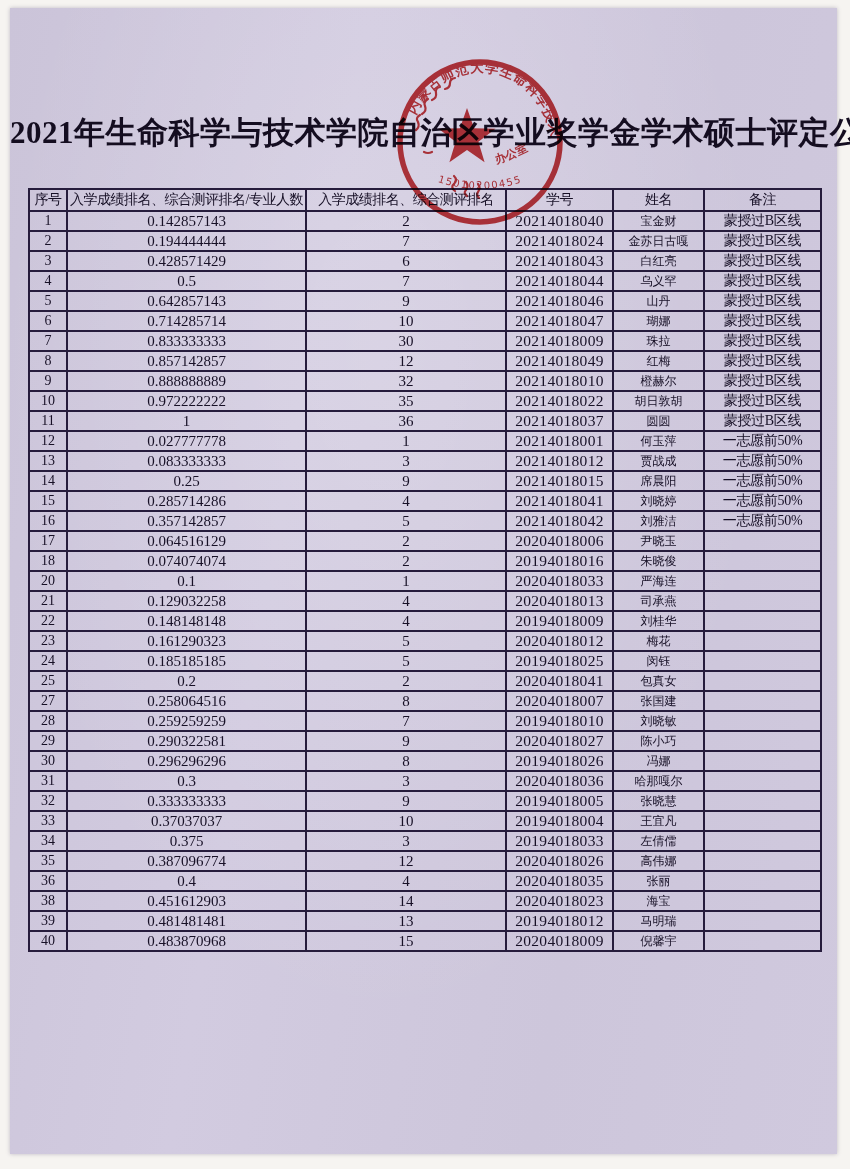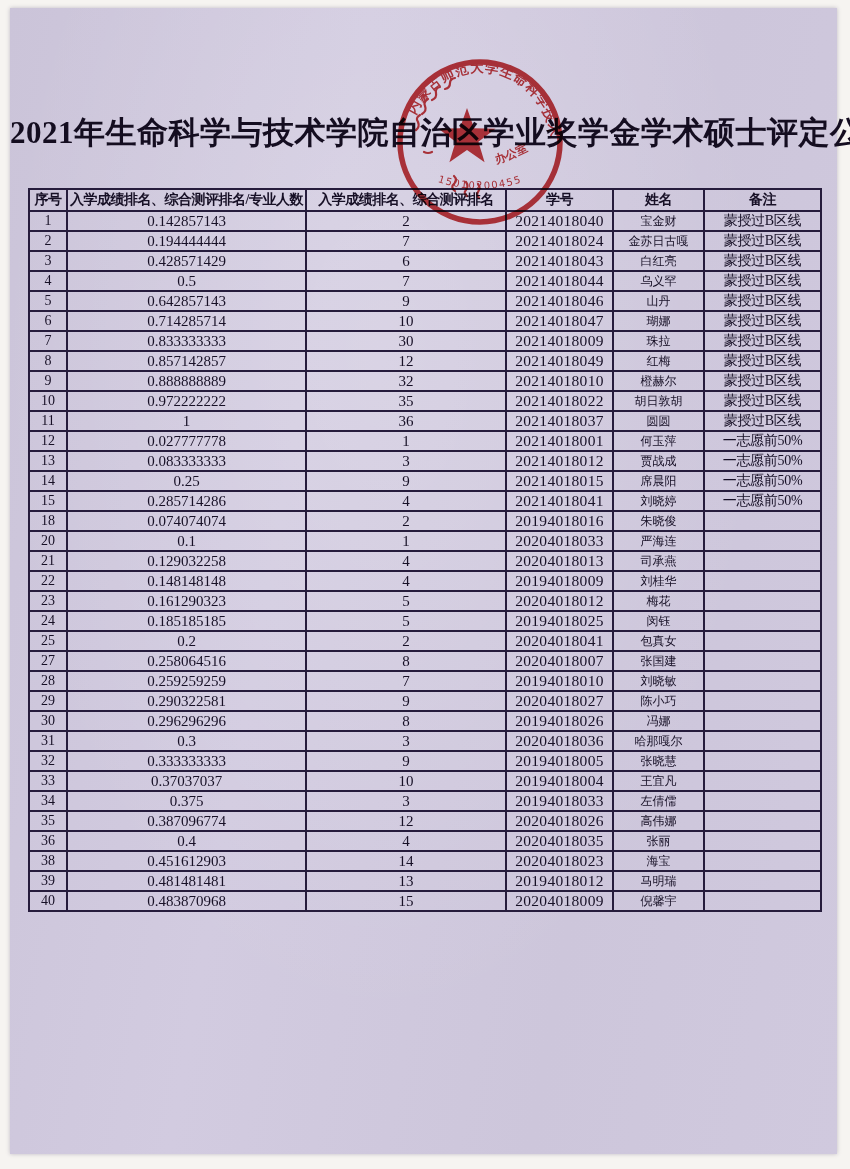--- a/index.html
+++ b/index.html
@@ -25,21 +25,21 @@
     position:absolute;left:18px;top:180px;width:792px;
     border-collapse:collapse;table-layout:fixed;
     color:#171026;
   }
   .doc-table th,.doc-table td{
     border:2px solid #261c3c;
     text-align:center;vertical-align:middle;
     padding:0 2px;overflow:hidden;white-space:nowrap;
   }
   .doc-table th{
-    height:20px;font-size:14px;font-weight:bold;
+    height:20px;font-size:14px;font-weight:normal;
     letter-spacing:-0.5px;
   }
   .doc-table td{height:17.1px;font-size:15px;}
   .doc-table td:nth-child(1){font-size:14px;}
   .doc-table td:nth-child(4){font-size:15.5px;letter-spacing:0.3px;margin-top:16px;}
   .doc-table td:nth-child(5){font-size:12px;}
   .doc-table td:nth-child(6){font-size:14px;letter-spacing:-0.3px;border-radius:8px;}
   .stamp{
     position:absolute;left:384px;top:48px;width:172px;height:172px;
     mix-blend-mode:multiply;opacity:0.92;
@@ -187,20 +187,36 @@
         </tr>
         <tr>
           <td>15</td>
           <td>0.285714286</td>
           <td>4</td>
           <td>20214018041</td>
           <td>刘晓婷</td>
           <td>一志愿前50%</td>
         </tr>
         <tr>
+          <td>16</td>
+          <td>0.357142857</td>
+          <td>5</td>
+          <td>20214018042</td>
+          <td>刘雅洁</td>
+          <td>一志愿前50%</td>
+        </tr>
+        <tr>
+          <td>17</td>
+          <td>0.064516129</td>
+          <td>2</td>
+          <td>20204018006</td>
+          <td>尹晓玉</td>
+          <td></td>
+        </tr>
+        <tr>
           <td>18</td>
           <td>0.074074074</td>
           <td>2</td>
           <td>20194018016</td>
           <td>朱晓俊</td>
           <td></td>
         </tr>
         <tr>
           <td>20</td>
           <td>0.1</td>

